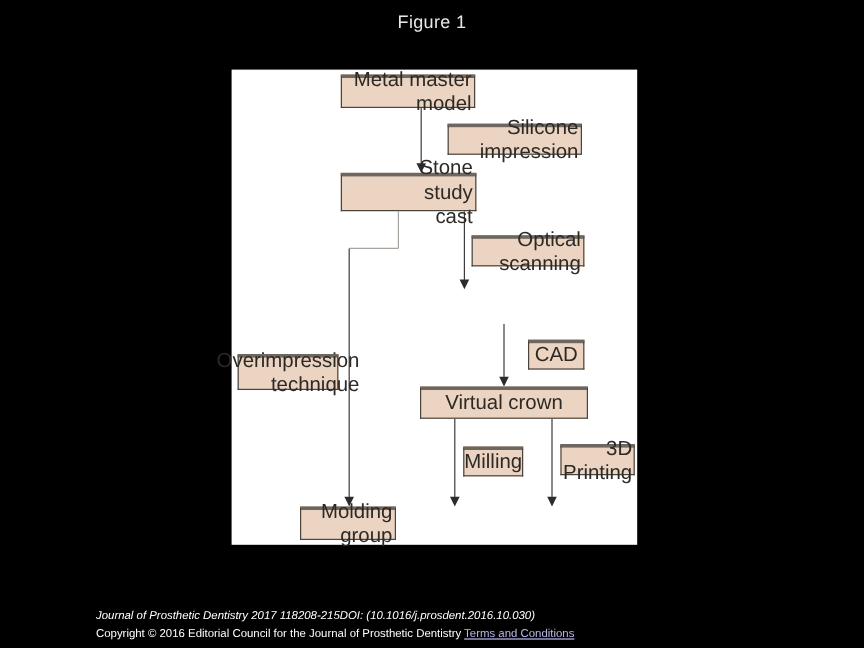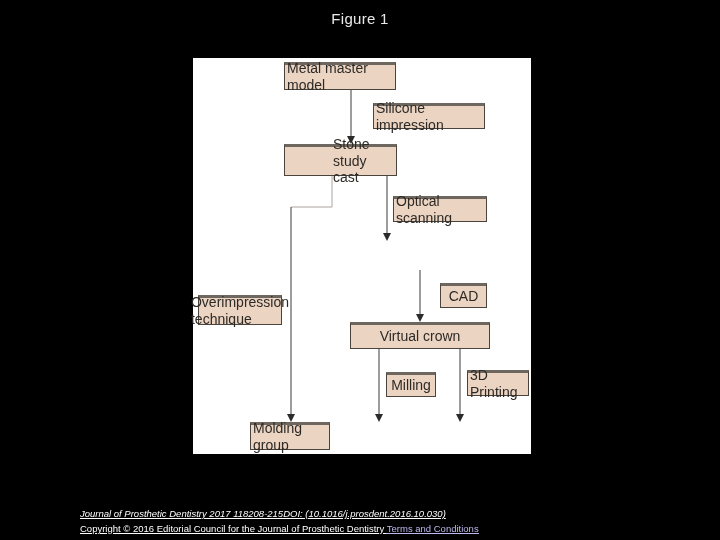--- a/index.html
+++ b/index.html
@@ -30,35 +30,35 @@
   }
   .node {
     position: absolute;
     background: #ecd4c3;
     border: 1px solid #4a443c;
     border-top: 3px solid #6d675f;
     box-sizing: border-box;
     display: flex;
     align-items: center;
     justify-content: center;
-    text-align: left;
+    text-align: right;
     color: #2d2a26;
-    font-size: 14px;
+    font-size: 17px;
     line-height: 1.2;
     padding: 0 2px;
   }
   .footer {
     position: absolute;
     left: 80px; top: 506px;
     width: 620px;
     color: #ffffff;
     font-size: 9.5px;
     line-height: 15px;
   }
-  .citation-line { white-space: nowrap; text-decoration: underline; }
+  .citation-line { white-space: nowrap; }
   .citation-journal { font-style: italic; }
   .terms-link {
     color: #bdb9ef;
     text-decoration: underline;
     cursor: pointer;
   }
 </style>
 </head>
 <body>
 

